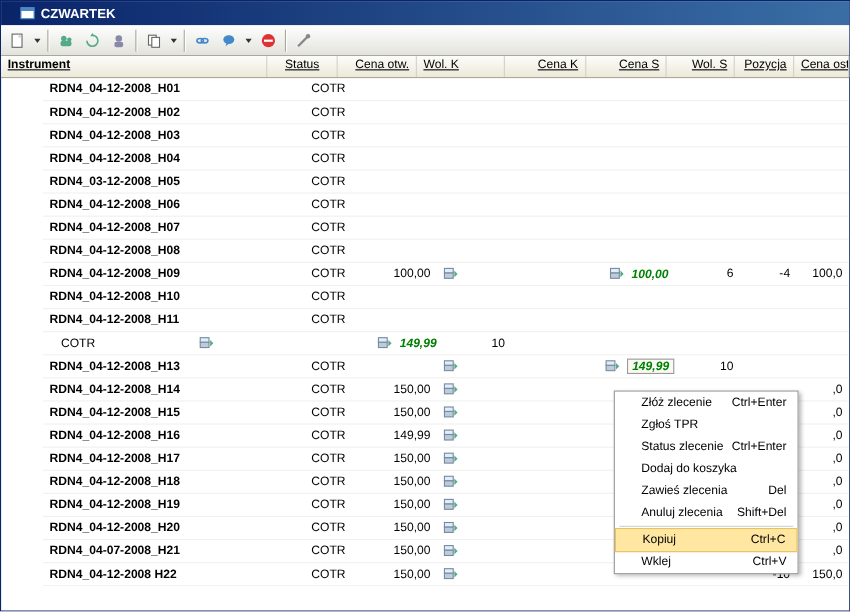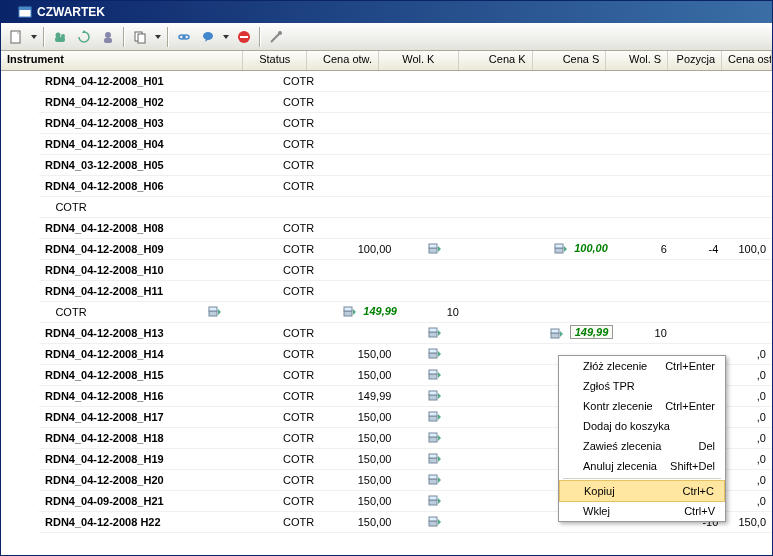--- a/index.html
+++ b/index.html
@@ -5,28 +5,28 @@
 * { box-sizing: border-box; margin: 0; padding: 0; }
 body { font-family: Tahoma, Arial, sans-serif; font-size: 11px; background: #ece9d8; width: 773px; height: 556px; overflow: hidden; position: relative; }
 .window { border: 1px solid #0a246a; background: #fff; width: 773px; height: 556px; }
 .titlebar { background: linear-gradient(to right, #0a246a, #3a6ea5); color: #fff; height: 22px; display: flex; align-items: center; padding: 0 16px; font-weight: bold; font-size: 12px; }
 .titlebar svg { margin-right: 4px; }
 .toolbar { height: 28px; background: linear-gradient(#fefefe, #e3e3dd); border-bottom: 1px solid #aca899; display: flex; align-items: center; padding: 0 4px; gap: 2px; }
 .tbtn { width: 22px; height: 22px; display: flex; align-items: center; justify-content: center; border: 1px solid transparent; cursor: pointer; }
 .tdrop { width: 10px; height: 22px; display: flex; align-items: center; justify-content: center; cursor: pointer; }
 .tsep { width: 2px; height: 20px; border-left: 1px solid #aca899; border-right: 1px solid #fff; margin: 0 2px; }
 .header { display: flex; background: linear-gradient(#fdfdfb, #ece9d8); height: 20px; border-bottom: 1px solid #aca899; }
-.hcell { border-right: 1px solid #d4d0c8; padding: 2px 6px; font-size: 11px; color: #000; white-space: nowrap; overflow: hidden; }
+.hcell { border-right: 1px solid #d4d0c8; padding: 2px 6px; font-size: 11px; color: #000; white-space: nowrap; overflow: hidden; text-decoration: underline; }
 .rows { overflow: hidden; padding-left: 38px; }
 .row { display: flex; height: 21px; align-items: center; border-bottom: 1px solid #f0f0f0; }
 .cell { padding: 2px 6px; font-size: 11px; white-space: nowrap; overflow: hidden; }
 .c-instr { width: 243px; font-weight: bold; }
 .c-status { width: 64px; text-align: center; }
 .c-cenaotw { width: 72px; text-align: right; }
-.c-wolk { width: 80px; text-align: center; }
+.c-wolk { width: 80px; text-align: left; }
 .c-cenak { width: 74px; text-align: right; }
 .c-cenas { width: 74px; text-align: right; font-style: italic; font-weight: bold; }
 .c-wols { width: 62px; text-align: right; }
 .c-poz { width: 54px; text-align: right; }
 .c-cenaost { width: 50px; text-align: right; }
 .green { color: #008000; }
 .sel { border: 1px solid #999; background: #fafaf5; display: inline-block; padding: 0 4px; }
 .ctx { position: absolute; left: 558px; top: 355px; width: 168px; background: #fff; border: 1px solid #999; box-shadow: 2px 2px 4px rgba(0,0,0,0.3); z-index: 10; }
 .ctx-item { display: flex; justify-content: space-between; padding: 4px 10px 4px 24px; font-size: 11px; cursor: pointer; }
 .ctx-sep { height: 1px; background: #d4d0c8; margin: 2px 4px; }
@@ -195,20 +195,21 @@
         <div class="cell c-status">COTR</div>
         <div class="cell c-cenaotw"></div>
         <div class="cell c-wolk"></div>
         <div class="cell c-cenak"></div>
         <div class="cell c-cenas"></div>
         <div class="cell c-wols"></div>
         <div class="cell c-poz"></div>
         <div class="cell c-cenaost"></div>
       </div>
       <div class="row">
+        <div class="cell c-instr">RDN4_04-12-2008_H07</div>
         <div class="cell c-status">COTR</div>
         <div class="cell c-cenaotw"></div>
         <div class="cell c-wolk"></div>
         <div class="cell c-cenak"></div>
         <div class="cell c-cenas"></div>
         <div class="cell c-wols"></div>
         <div class="cell c-poz"></div>
         <div class="cell c-cenaost"></div>
       </div>
       <div class="row">
@@ -399,21 +400,21 @@
               <rect x="1" y="2" width="8" height="4" fill="#def" stroke="#789"></rect>
               <path d="M10 4 L13 7 L10 10" fill="#5a8"></path>
             </svg></span></div>
         <div class="cell c-cenak"></div>
         <div class="cell c-cenas"></div>
         <div class="cell c-wols"></div>
         <div class="cell c-poz"></div>
         <div class="cell c-cenaost">,0</div>
       </div>
       <div class="row">
-        <div class="cell c-instr">RDN4_04-09-2008_H21</div>
+        <div class="cell c-instr">RDN4_04-07-2008_H21</div>
         <div class="cell c-status">COTR</div>
         <div class="cell c-cenaotw">150,00</div>
         <div class="cell c-wolk"><span class="miniicon"><svg width="14" height="12">
               <rect x="1" y="6" width="8" height="5" fill="#bcd" stroke="#789"></rect>
               <rect x="1" y="2" width="8" height="4" fill="#def" stroke="#789"></rect>
               <path d="M10 4 L13 7 L10 10" fill="#5a8"></path>
             </svg></span></div>
         <div class="cell c-cenak"></div>
         <div class="cell c-cenas"></div>
         <div class="cell c-wols"></div>
@@ -441,21 +442,21 @@
 <div class="ctx" id="ctx">
     <div class="ctx-item">
       <span>Złóż zlecenie</span>
       <span>Ctrl+Enter</span>
     </div>
     <div class="ctx-item">
       <span>Zgłoś TPR</span>
       <span></span>
     </div>
     <div class="ctx-item">
-      <span>Kontr zlecenie</span>
+      <span>Status zlecenie</span>
       <span>Ctrl+Enter</span>
     </div>
     <div class="ctx-item">
       <span>Dodaj do koszyka</span>
       <span></span>
     </div>
     <div class="ctx-item">
       <span>Zawieś zlecenia</span>
       <span>Del</span>
     </div>

